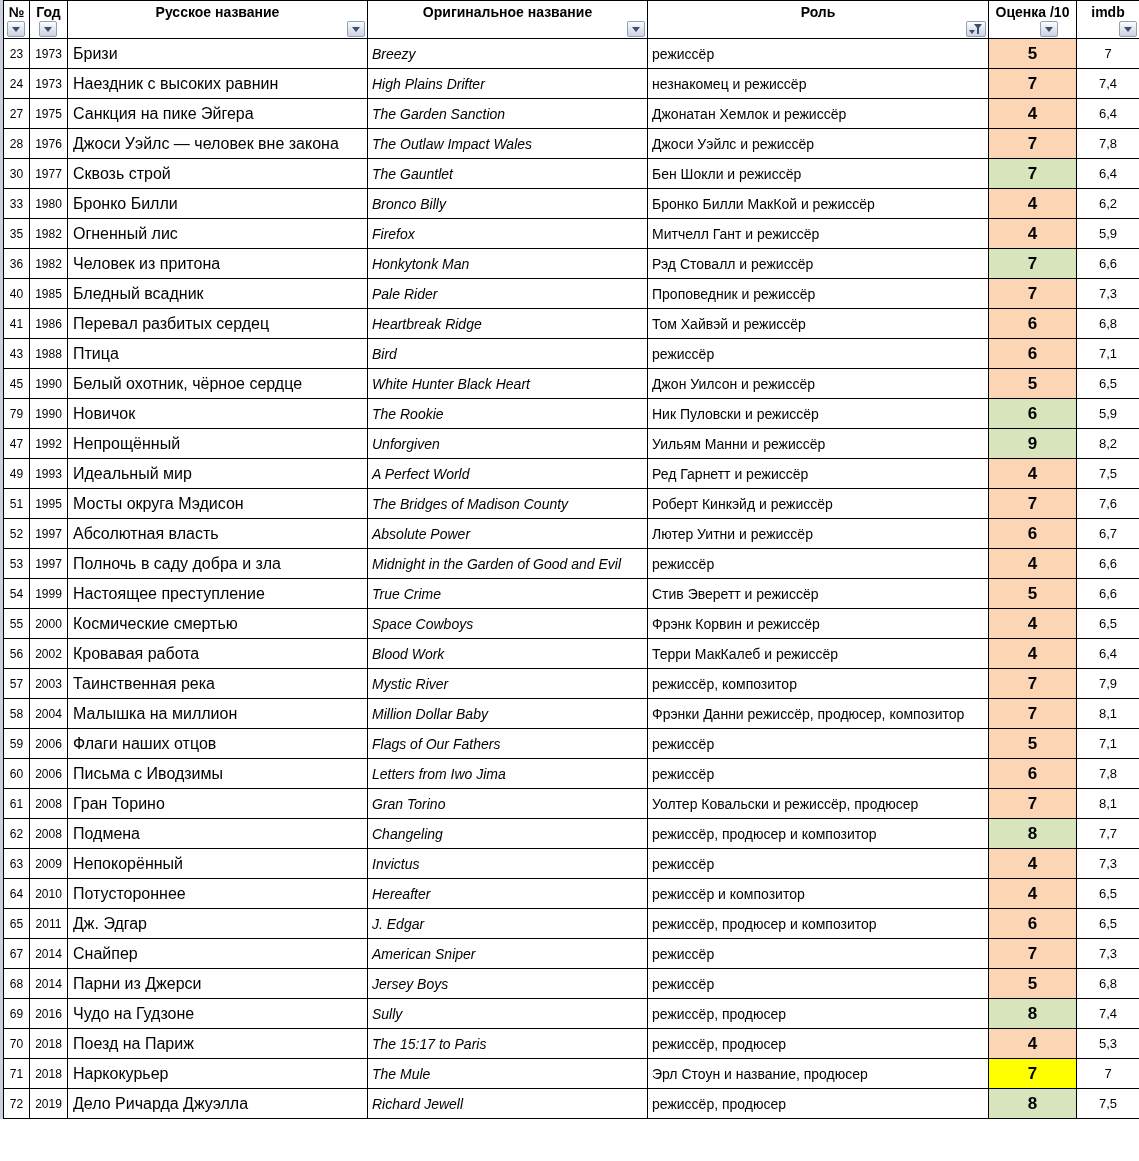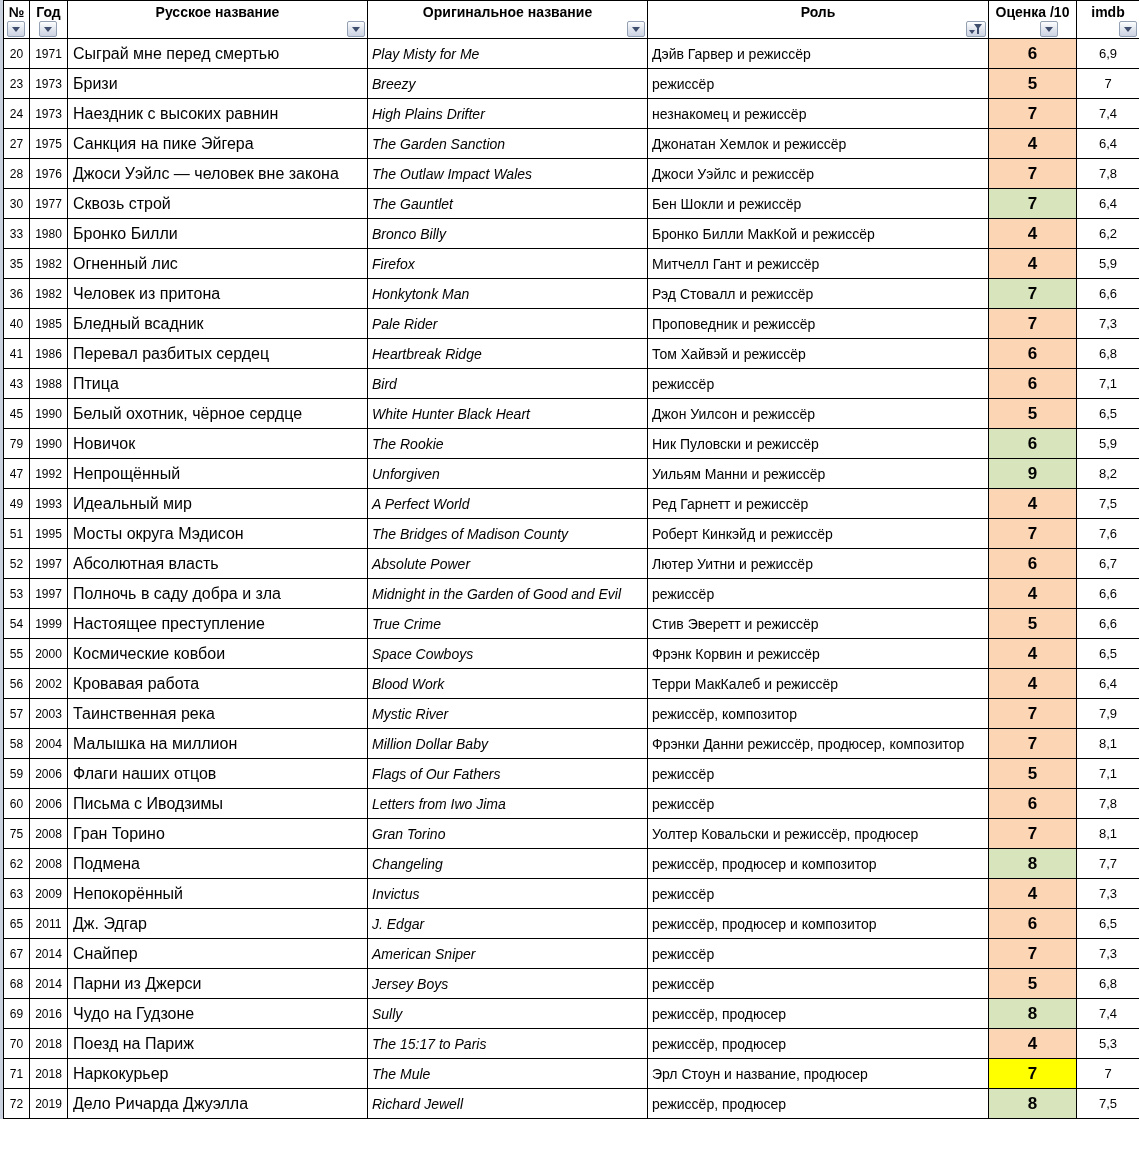--- a/index.html
+++ b/index.html
@@ -131,29 +131,20 @@
       <th class="th-imdb">
         <span class="hdr-label">imdb</span>
         <button class="filter-btn">
             <span class="arr"></span>
           </button>
       </th>
     </tr>
   </thead>
   <tbody>
       <tr>
-        <td class="td-num">20</td>
-        <td class="td-year">1971</td>
-        <td class="td-ru">Сыграй мне перед смертью</td>
-        <td class="td-orig">Play Misty for Me</td>
-        <td class="td-role">Дэйв Гарвер и режиссёр</td>
-        <td class="td-rating" style="background: rgb(252, 213, 180);">6</td>
-        <td class="td-imdb">6,9</td>
-      </tr>
-      <tr>
         <td class="td-num">23</td>
         <td class="td-year">1973</td>
         <td class="td-ru">Бризи</td>
         <td class="td-orig">Breezy</td>
         <td class="td-role">режиссёр</td>
         <td class="td-rating" style="background: rgb(252, 213, 180);">5</td>
         <td class="td-imdb">7</td>
       </tr>
       <tr>
         <td class="td-num">24</td>
@@ -313,21 +304,21 @@
         <td class="td-year">1999</td>
         <td class="td-ru">Настоящее преступление</td>
         <td class="td-orig">True Crime</td>
         <td class="td-role">Стив Эверетт и режиссёр</td>
         <td class="td-rating" style="background: rgb(252, 213, 180);">5</td>
         <td class="td-imdb">6,6</td>
       </tr>
       <tr>
         <td class="td-num">55</td>
         <td class="td-year">2000</td>
-        <td class="td-ru">Космические ковбои</td>
+        <td class="td-ru">Космические смертью</td>
         <td class="td-orig">Space Cowboys</td>
         <td class="td-role">Фрэнк Корвин и режиссёр</td>
         <td class="td-rating" style="background: rgb(252, 213, 180);">4</td>
         <td class="td-imdb">6,5</td>
       </tr>
       <tr>
         <td class="td-num">56</td>
         <td class="td-year">2002</td>
         <td class="td-ru">Кровавая работа</td>
         <td class="td-orig">Blood Work</td>
@@ -365,21 +356,21 @@
       <tr>
         <td class="td-num">60</td>
         <td class="td-year">2006</td>
         <td class="td-ru">Письма с Иводзимы</td>
         <td class="td-orig">Letters from Iwo Jima</td>
         <td class="td-role">режиссёр</td>
         <td class="td-rating" style="background: rgb(252, 213, 180);">6</td>
         <td class="td-imdb">7,8</td>
       </tr>
       <tr>
-        <td class="td-num">75</td>
+        <td class="td-num">61</td>
         <td class="td-year">2008</td>
         <td class="td-ru">Гран Торино</td>
         <td class="td-orig">Gran Torino</td>
         <td class="td-role">Уолтер Ковальски и режиссёр, продюсер</td>
         <td class="td-rating" style="background: rgb(252, 213, 180);">7</td>
         <td class="td-imdb">8,1</td>
       </tr>
       <tr>
         <td class="td-num">62</td>
         <td class="td-year">2008</td>
@@ -392,20 +383,29 @@
       <tr>
         <td class="td-num">63</td>
         <td class="td-year">2009</td>
         <td class="td-ru">Непокорённый</td>
         <td class="td-orig">Invictus</td>
         <td class="td-role">режиссёр</td>
         <td class="td-rating" style="background: rgb(252, 213, 180);">4</td>
         <td class="td-imdb">7,3</td>
       </tr>
       <tr>
+        <td class="td-num">64</td>
+        <td class="td-year">2010</td>
+        <td class="td-ru">Потустороннее</td>
+        <td class="td-orig">Hereafter</td>
+        <td class="td-role">режиссёр и композитор</td>
+        <td class="td-rating" style="background: rgb(252, 213, 180);">4</td>
+        <td class="td-imdb">6,5</td>
+      </tr>
+      <tr>
         <td class="td-num">65</td>
         <td class="td-year">2011</td>
         <td class="td-ru">Дж. Эдгар</td>
         <td class="td-orig">J. Edgar</td>
         <td class="td-role">режиссёр, продюсер и композитор</td>
         <td class="td-rating" style="background: rgb(252, 213, 180);">6</td>
         <td class="td-imdb">6,5</td>
       </tr>
       <tr>
         <td class="td-num">67</td>

